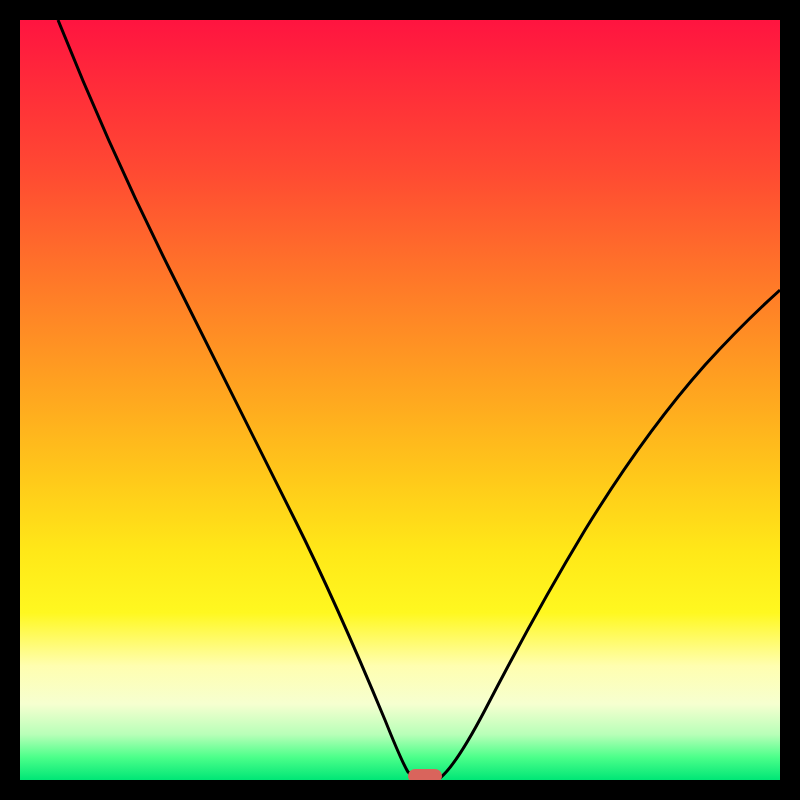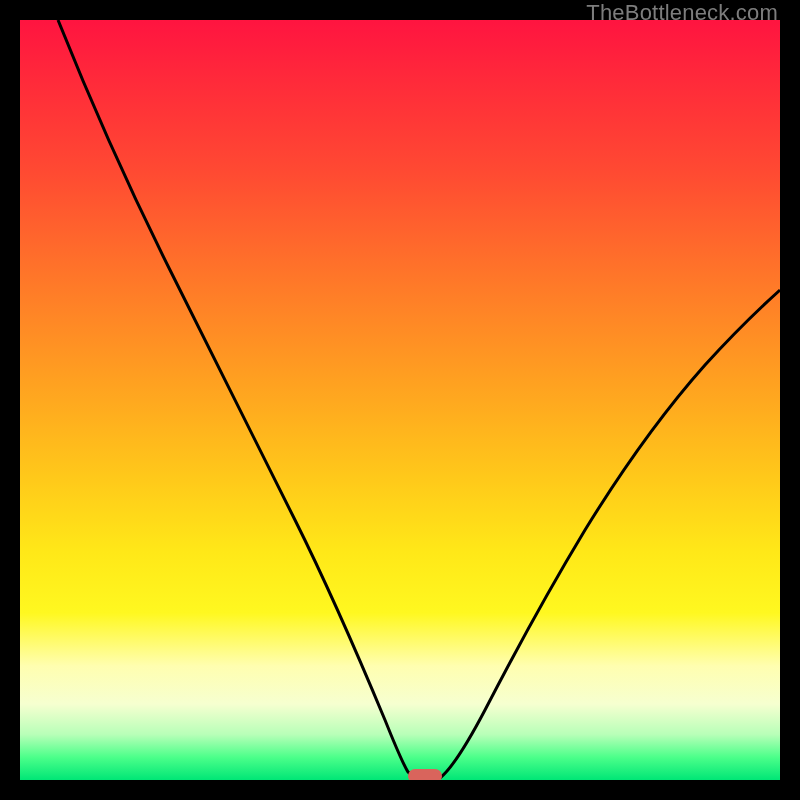--- a/index.html
+++ b/index.html
@@ -82,14 +82,13 @@
            L 395 758
            L 420 758
            C 430 750, 445 728, 465 690
            C 495 632, 530 568, 565 510
            C 605 445, 645 390, 685 345
            C 715 312, 740 288, 760 270"></path>
 
       <rect class="marker" x="388" y="749" width="34" height="14" rx="7" ry="7"></rect>
     </svg>
   </div>
-  <div class="watermark">TheBottleneck.com</div>
 </div>
 
 </body></html>

